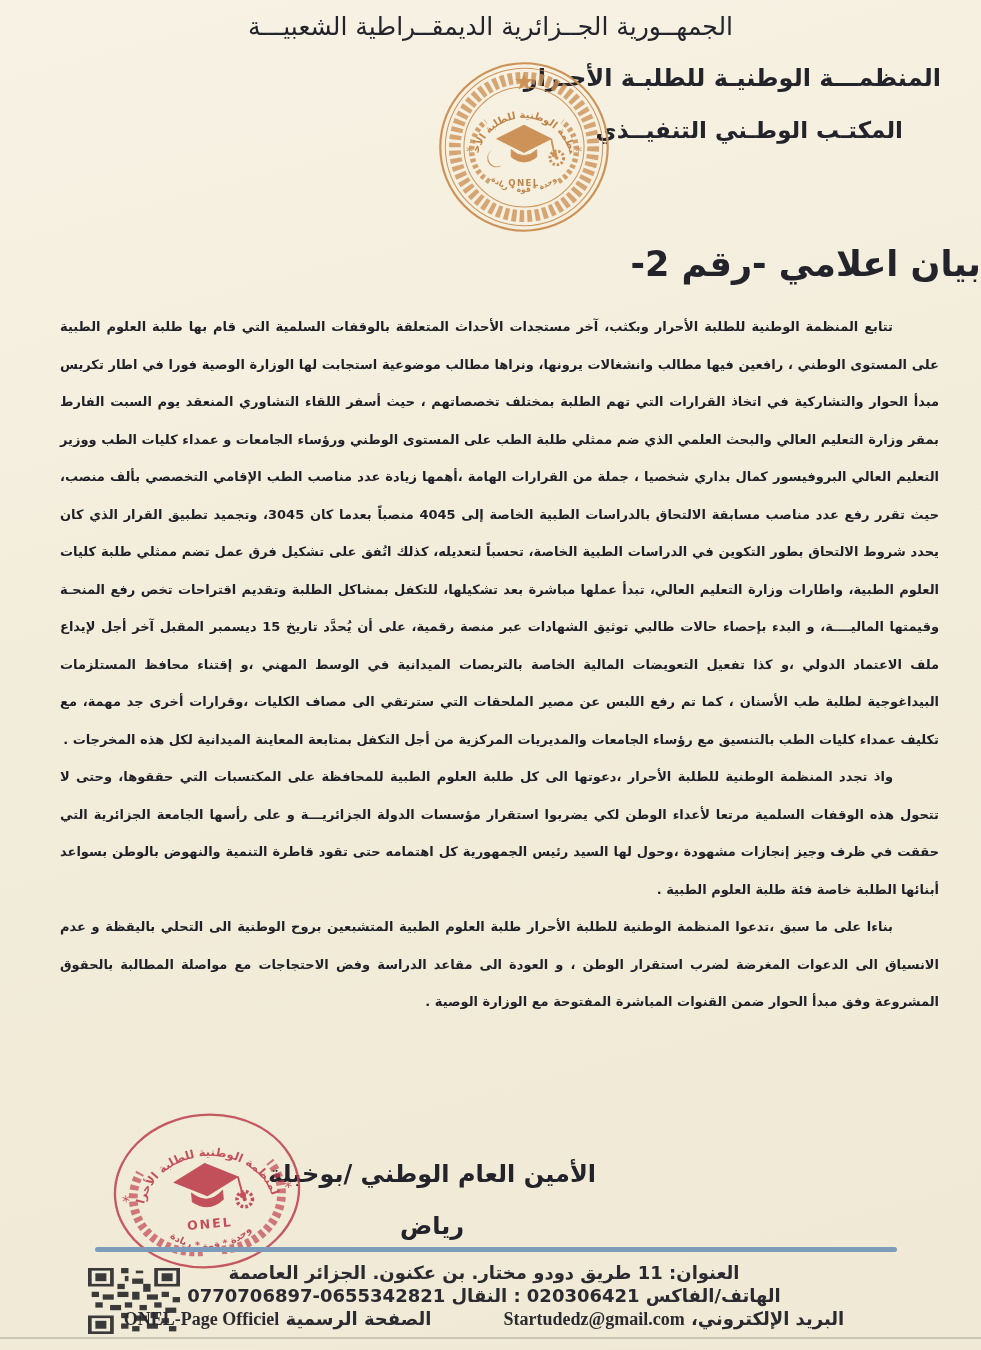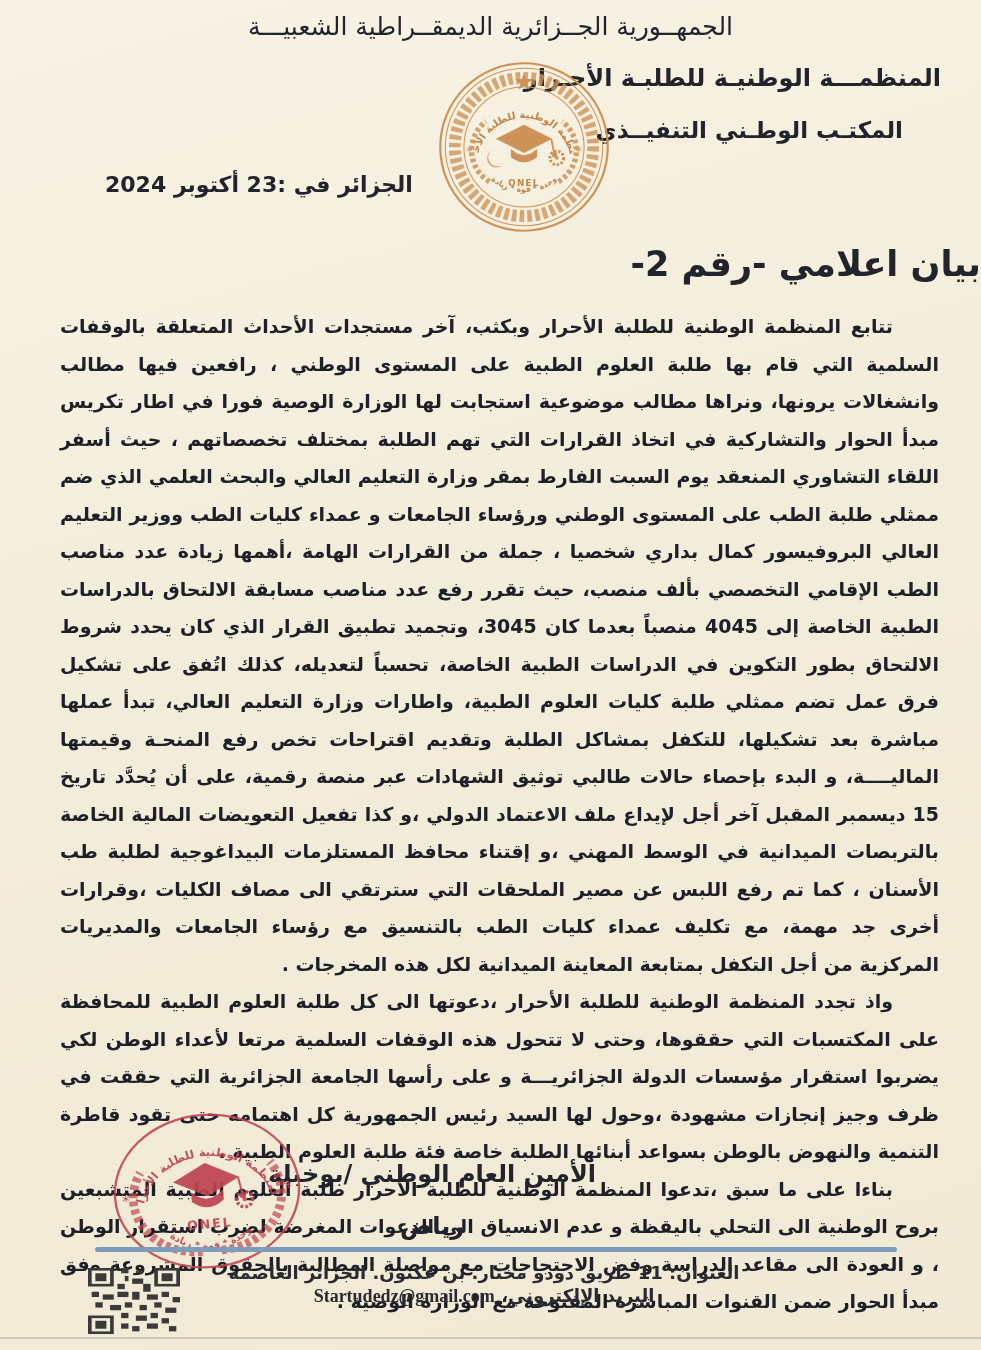--- a/index.html
+++ b/index.html
@@ -15,21 +15,21 @@
   .abs{position:absolute;}
   
   .hdr-republic{top:12px;left:0;right:0;text-align:center;font-size:25px;font-weight:400;direction:rtl;}
   .hdr-org{top:64px;right:40px;font-size:24px;font-weight:700;direction:rtl;text-align:center;}
   .hdr-office{top:117px;right:78px;font-size:23px;font-weight:700;direction:rtl;text-align:right;}
   .hdr-date{top:172px;left:105px;font-size:22px;font-weight:700;direction:rtl;}
   .logo-gold{top:56px;left:430px;width:188px;height:182px;}
   
   .doc-title{top:244px;left:0;right:0;font-size:35px;font-weight:700;direction:rtl;letter-spacing:.5px;}
   
-  .body-text{top:308px;right:42px;left:60px;direction:rtl;text-align:justify;font-size:19px;line-height:37.5px;font-weight:700;color:#1f1f27;}
+  .body-text{top:308px;right:42px;left:60px;direction:rtl;text-align:justify;font-size:13px;line-height:37.5px;font-weight:700;color:#1f1f27;}
   .body-text p{margin:0;text-indent:46px;}
   
   .signature{top:1148px;left:232px;width:400px;text-align:center;direction:rtl;font-weight:700;font-size:24px;line-height:52px;}
   
   .stamp{top:1110px;left:110px;width:194px;height:162px;transform:rotate(-5deg);opacity:.92;}
   
   .rule-blue{top:1247px;left:95px;width:802px;height:5px;background:#7d9cbc;border-radius:3px;}
   .footer{top:1262px;left:70px;right:83px;display:flex;flex-direction:column;align-items:center;gap:2px;direction:rtl;font-weight:700;font-size:18px;color:#2a2a30;}
   .footer .latin{font-family:"Liberation Serif",serif;font-weight:700;}
   .footer-row3{display:flex;gap:72px;direction:rtl;align-items:baseline;}
@@ -38,21 +38,20 @@
   svg text{font-family:"DejaVu Sans",sans-serif;}
 </style>
 </head>
 <body>
 
 <div class="page">
 
   <div class="abs hdr-republic">الجمهــورية الجــزائرية الديمقــراطية الشعبيـــة</div>
   <div class="abs hdr-org">المنظمـــة الوطنيـة للطلبـة الأحـرار</div>
   <div class="abs hdr-office">المكتـب الوطـني التنفيــذي</div>
-  <div class="abs hdr-date">الجزائر في :23 أكتوبر 2024</div>
 
   <div class="abs logo-gold">
     <svg viewBox="0 0 200 200" width="188" height="182">
       <g stroke="#cd9257" fill="none">
         <circle cx="100" cy="100" r="92" stroke-width="2.4"></circle>
         <circle cx="100" cy="100" r="86.5" stroke-width="1.1"></circle>
         <circle cx="100" cy="100" r="76" stroke-width="13" stroke-dasharray="5 3.5" opacity="0.8"></circle>
         <circle cx="100" cy="100" r="66" stroke-width="1.1"></circle>
         <path d="M 62 138 A 40 40 0 0 1 58 72" stroke-width="6" stroke-dasharray="4 3" opacity="0.85"></path>
         <path d="M 138 138 A 40 40 0 0 0 142 72" stroke-width="6" stroke-dasharray="4 3" opacity="0.85"></path>
@@ -165,23 +164,28 @@
         <rect x="20" y="19" width="2" height="2"></rect>
         <rect x="9" y="21" width="2" height="2"></rect>
       <rect x="12" y="22" width="2" height="2"></rect>
         <rect x="16" y="21" width="3" height="2"></rect>
         <rect x="22" y="22" width="2" height="2"></rect>
     </g>
   </svg>
 
   <div class="abs footer">
     <div>العنوان: 11 طريق دودو مختار. بن عكنون. الجزائر العاصمة</div>
+    <div>الهاتف/الفاكس 020306421 : النقال 0655342821-0770706897</div>
     <div class="footer-row3">
       <span dir="rtl">
         <span>البريد الإلكتروني،</span>
         <span class="latin">Startudedz@gmail.com</span>
+      </span>
+      <span dir="rtl">
+        <span>الصفحة الرسمية</span>
+        <span class="latin">ONEL-Page Officiel</span>
       </span>
     </div>
   </div>
 
   <div class="abs bottom-line"></div>
 
 </div>
 
 </body></html>

